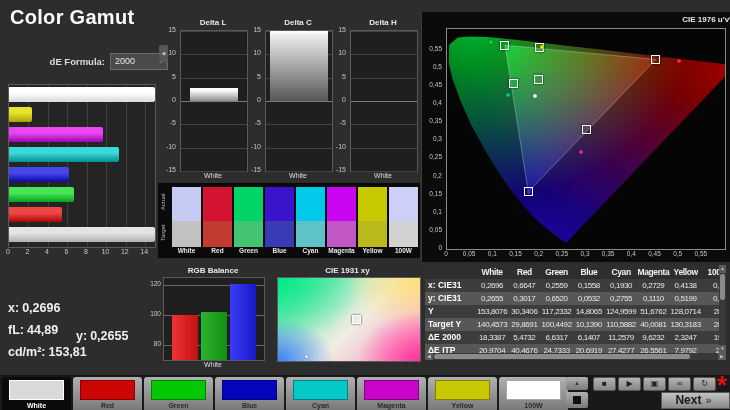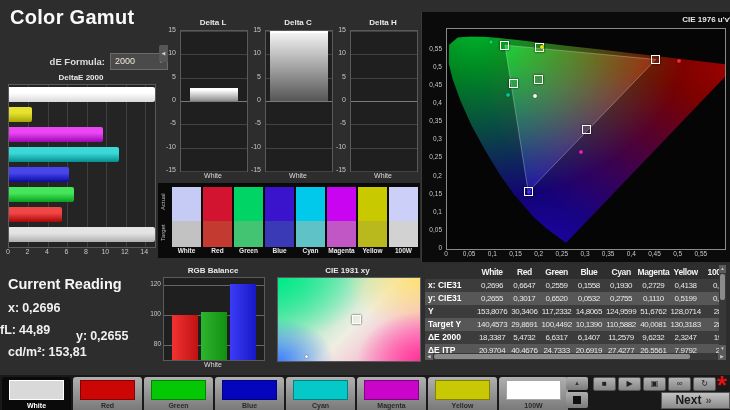--- a/index.html
+++ b/index.html
@@ -104,21 +104,20 @@
 
   <div class="abs" id="page-title">Color Gamut</div>
 
   <div class="abs" id="formula-label">dE Formula:</div>
   <div class="abs" id="formula-select">
     <span>2000</span>
     <span class="abs" id="formula-arrow">▼</span>
   </div>
   <div class="abs" id="collapse-handle"><span>◀</span></div>
 
-  <div class="abs" id="deltae-title">DeltaE 2000</div>
   <div class="abs" id="deltae-plot">
       <div class="vgrid" style="left: 13.3333%;"></div>
       <div class="vgrid" style="left: 26.6667%;"></div>
       <div class="vgrid" style="left: 40%;"></div>
       <div class="vgrid" style="left: 53.3333%;"></div>
       <div class="vgrid" style="left: 66.6667%;"></div>
       <div class="vgrid" style="left: 80%;"></div>
       <div class="vgrid" style="left: 93.3333%;"></div>
       <div class="debar" style="top: 2px; width: 100%; background: linear-gradient(rgb(255, 255, 255) 0%, rgb(255, 255, 255) 40%, rgb(216, 216, 216) 100%);"></div>
       <div class="debar" style="top: 22px; width: 15.498%; background: linear-gradient(rgb(230, 226, 46) 0%, rgb(230, 226, 46) 40%, rgb(168, 164, 6) 100%);"></div>
@@ -314,24 +313,23 @@
         <div class="tick" style="left: 104.833px;">0,25</div>
         <div class="tick" style="left: 128px;">0,3</div>
         <div class="tick" style="left: 151.167px;">0,35</div>
         <div class="tick" style="left: 174.333px;">0,4</div>
         <div class="tick" style="left: 197.5px;">0,45</div>
         <div class="tick" style="left: 220.667px;">0,5</div>
         <div class="tick" style="left: 243.833px;">0,55</div>
       </div>
   </div>
 
-  <div class="abs" id="cr-title">Current Reading</div>
   <div class="cr-line" style="left:8px;top:301px;"><span>x:</span><span>0,2696</span></div>
   <div class="cr-line" style="left:76px;top:301px;margin-top:28px;"><span>y:</span><span>0,2655</span></div>
-  <div class="cr-line" style="left:0;top:323px;"><span>fL:</span><span>44,89</span></div>
+  <div class="cr-line" style="left:8px;top:323px;"><span>fL:</span><span>44,89</span></div>
   <div class="cr-line" style="left:8px;top:345px;"><span>cd/m²:</span><span>153,81</span></div>
 
   <div class="abs" id="rgb-title">RGB Balance</div>
   <div class="abs" id="rgb-yticks">
       <div class="tick" style="top: 3.45455px; right: 0px;">120</div>
       <div class="tick" style="top: 33.2727px; right: 0px;">100</div>
       <div class="tick" style="top: 63.0909px; right: 0px;">80</div>
     </div>
   <div class="abs" id="rgb-plot">
       <div class="hgrid" style="top: 7.45455px; background: rgb(102, 102, 102);"></div>

